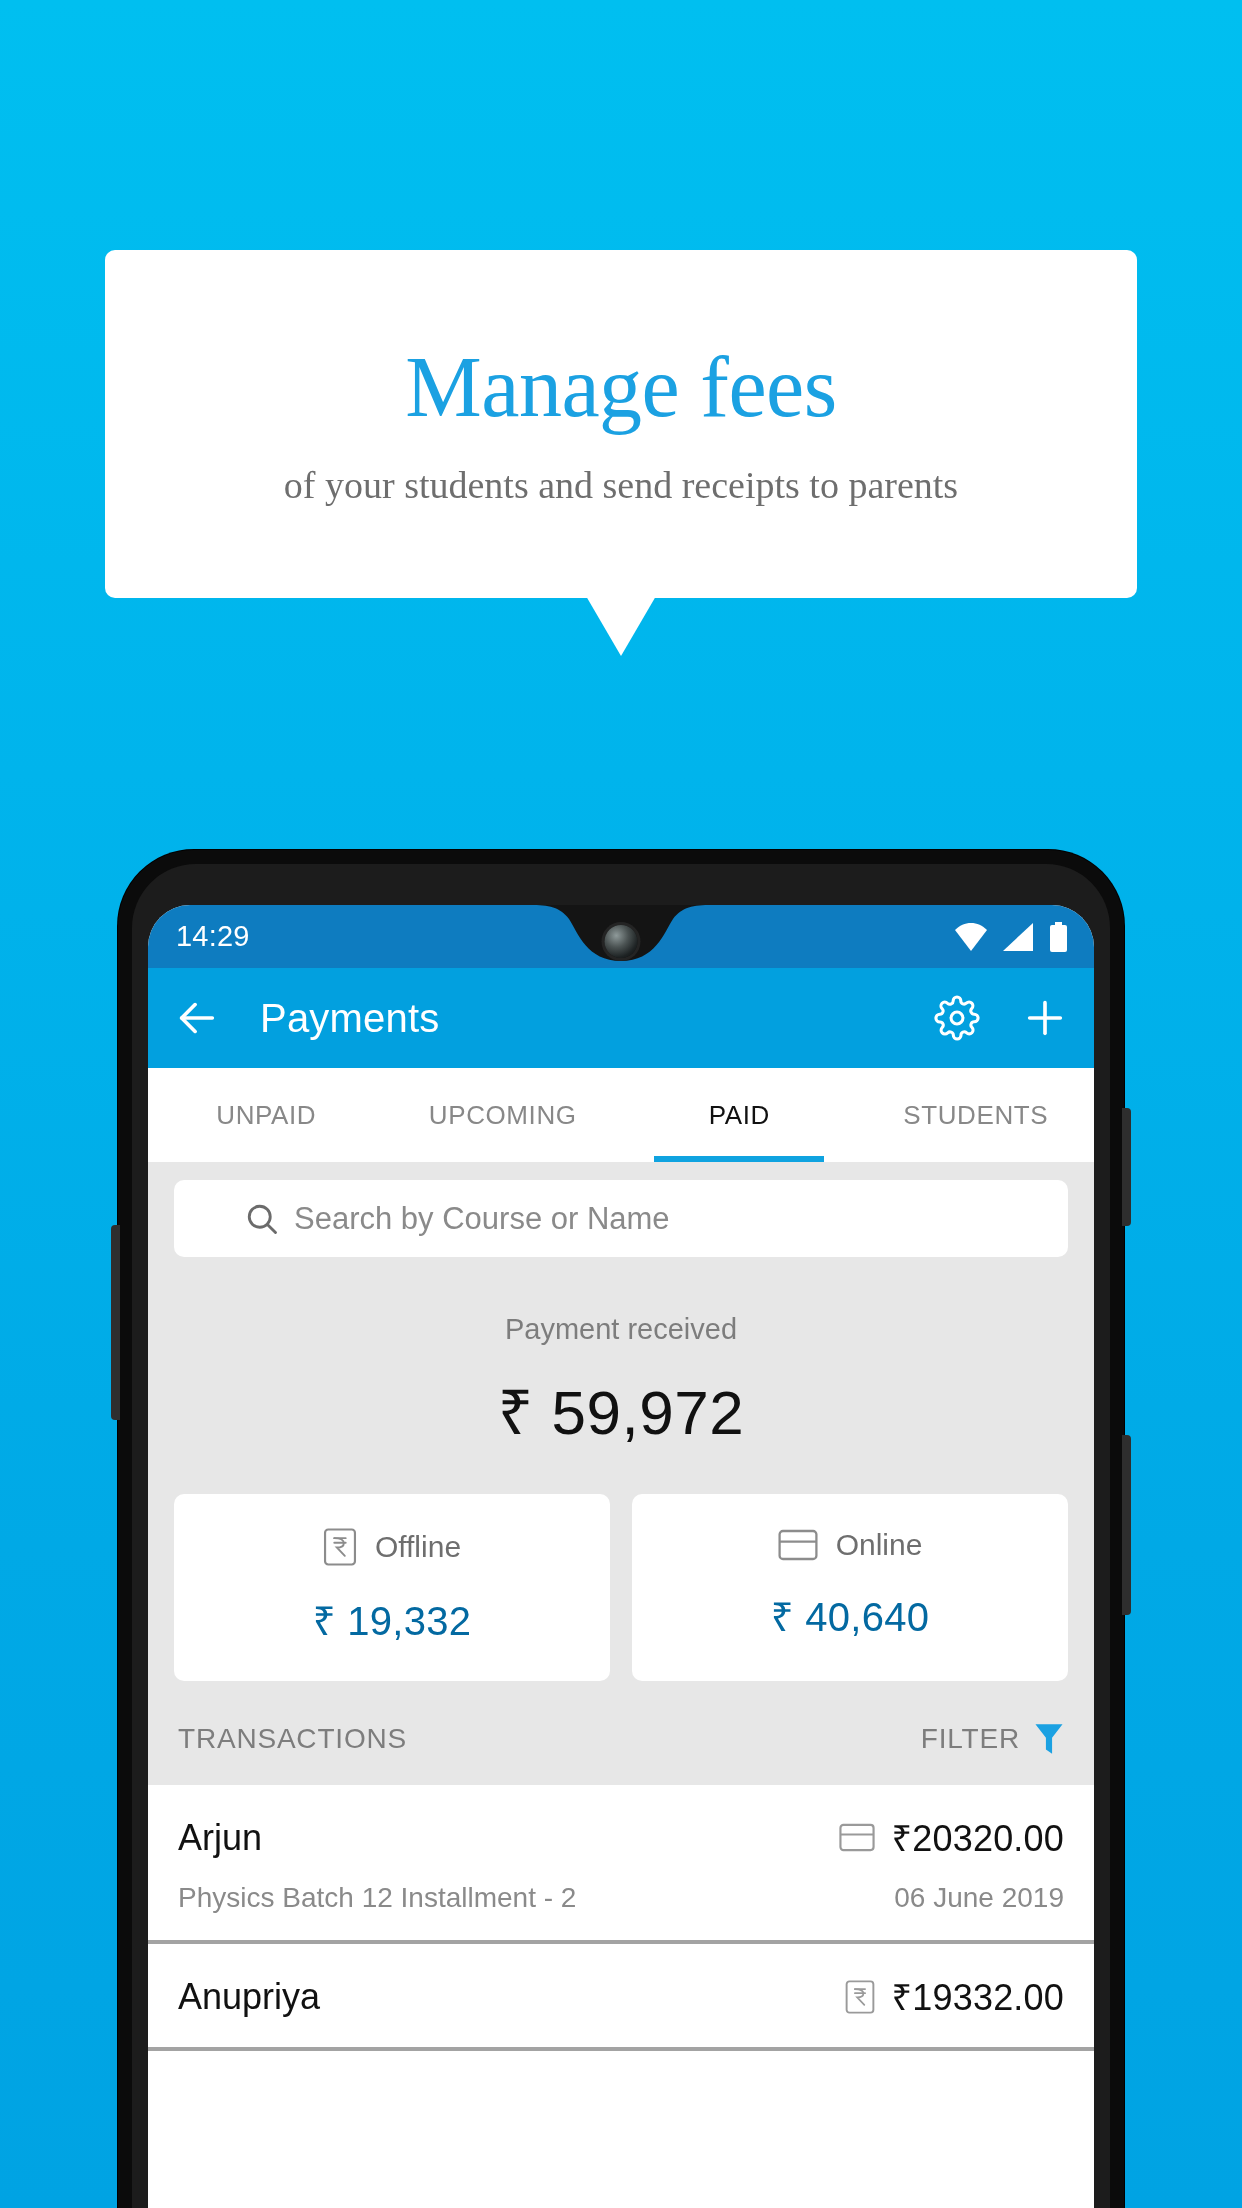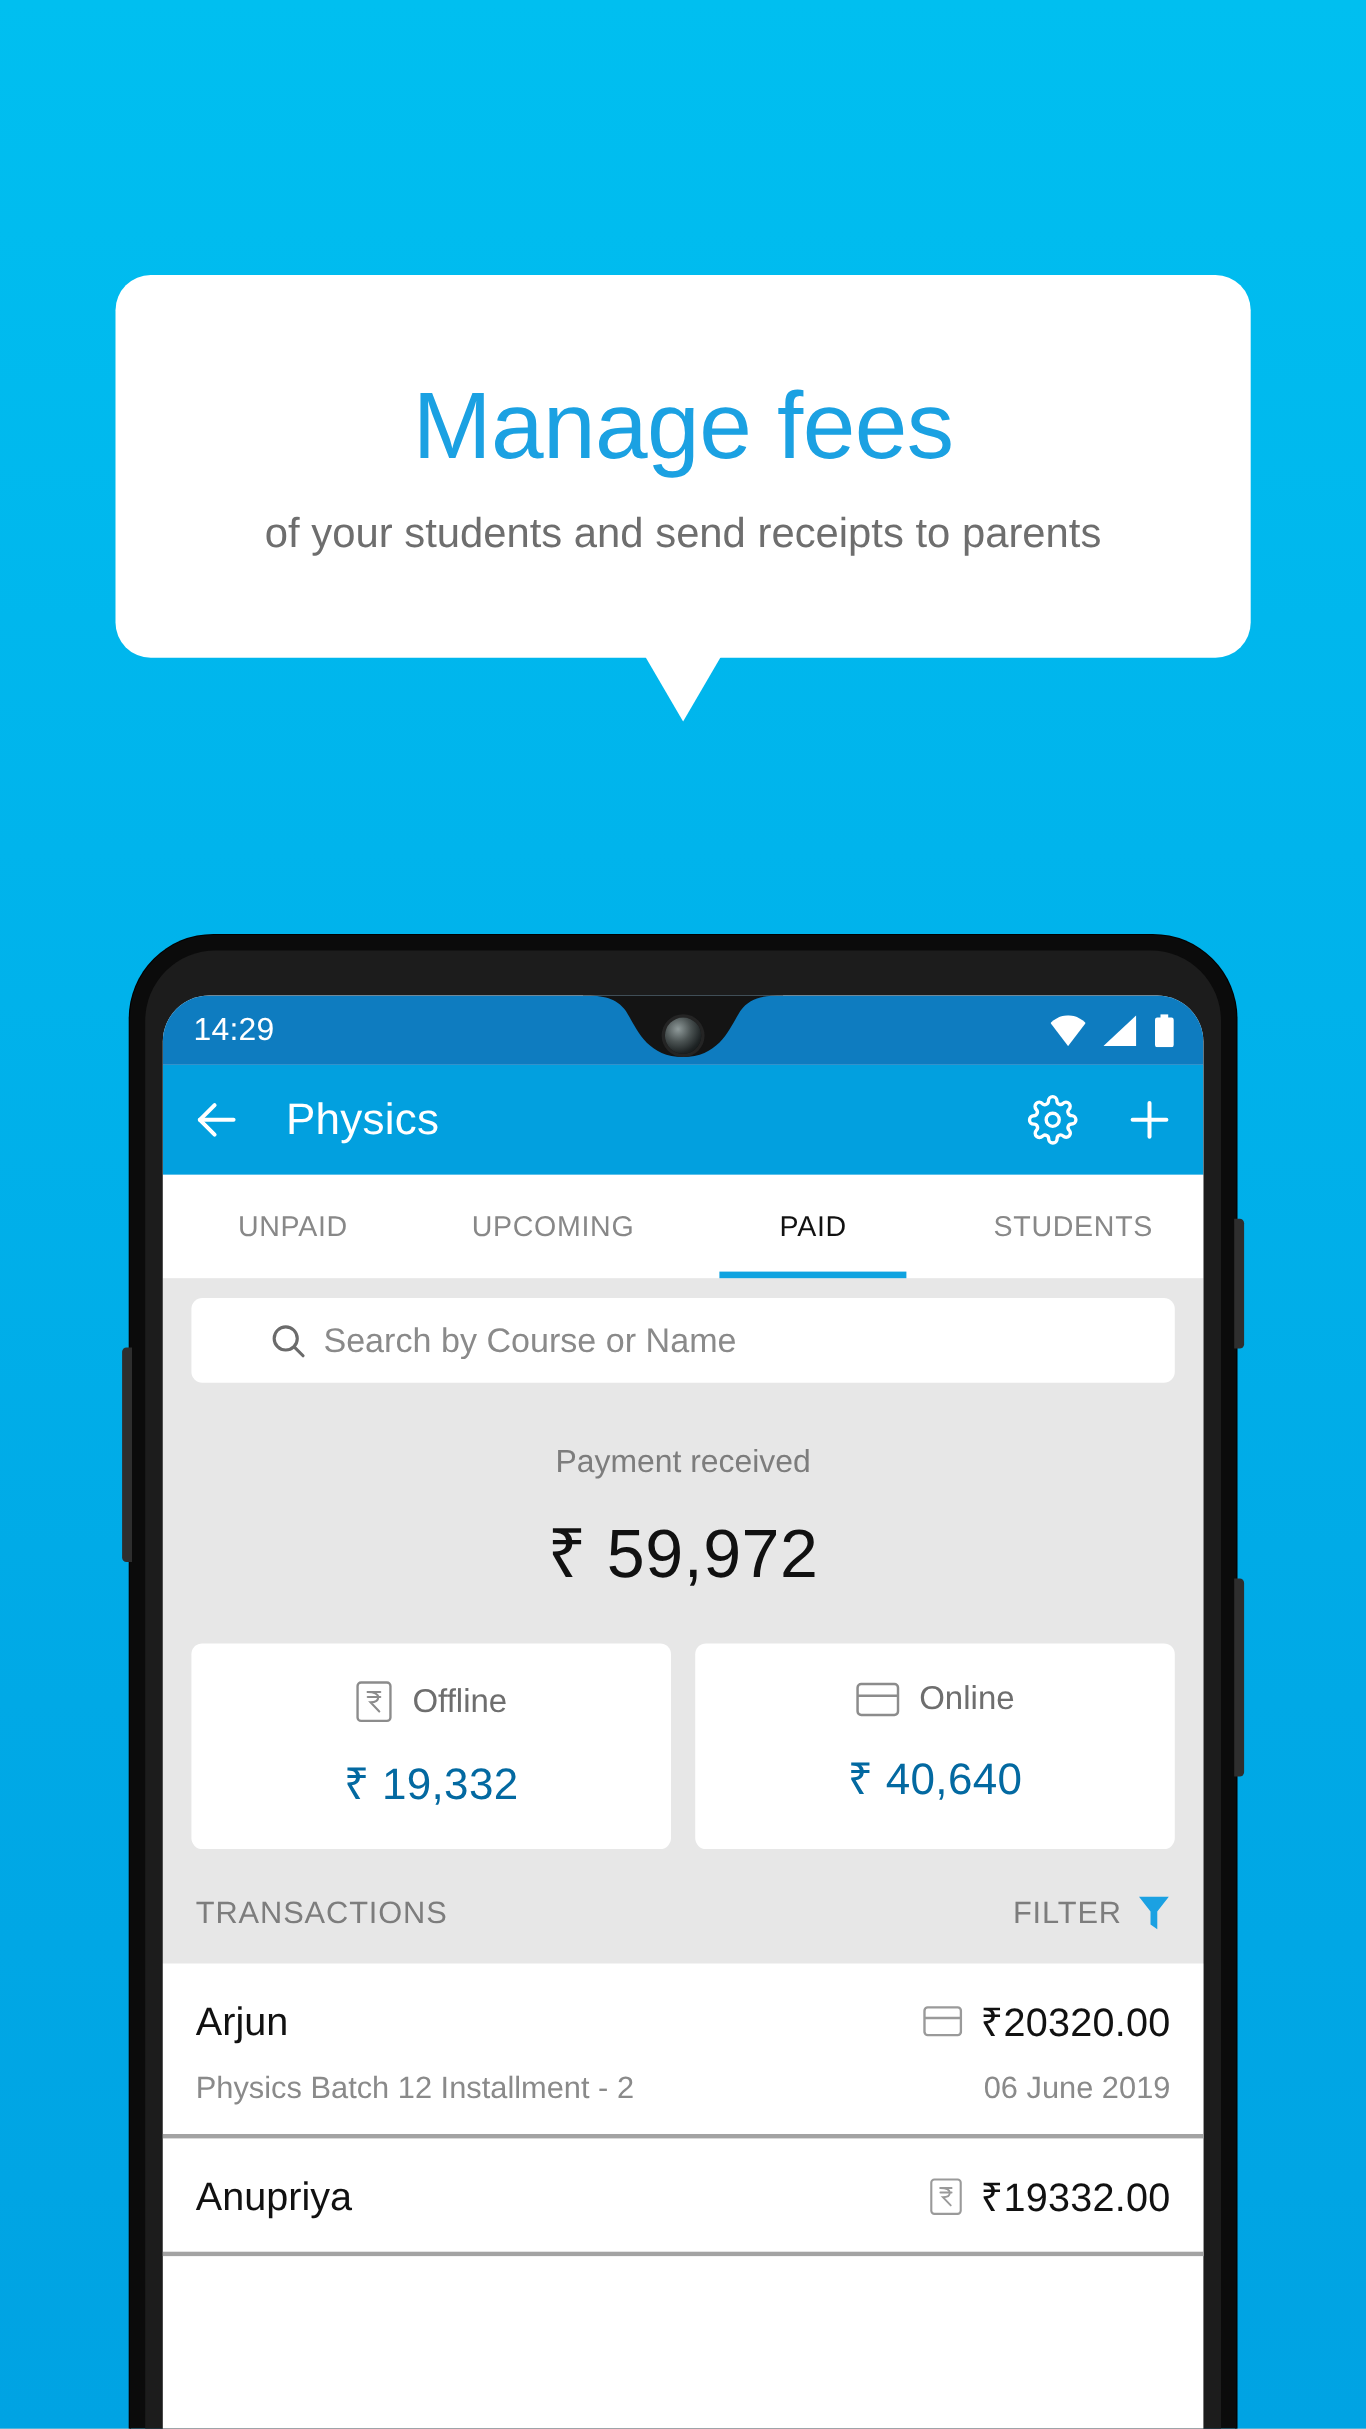--- a/index.html
+++ b/index.html
@@ -21,25 +21,26 @@
   }
 
   
   #callout-card {
     position: absolute;
     left: 105px;
     top: 250px;
     width: 1032px;
     height: 348px;
     background: #ffffff;
-    border-radius: 32px;
+    border-radius: 10px;
     display: flex;
     flex-direction: column;
     align-items: center;
     justify-content: center;
+    font-family: Liberation Serif, serif;
   }
   #callout-title {
     font-size: 86px;
     font-weight: 400;
     color: #1BA1E2;
     letter-spacing: -0.5px;
     line-height: 1;
     margin-bottom: 36px;
   }
   #callout-sub {
@@ -364,21 +365,21 @@
             <rect x="1" y="3" width="17" height="27" rx="2" fill="#ffffff"></rect>
           </svg>
         </div>
       </div>
 
       <div id="app-bar">
         <svg id="back-arrow" viewBox="0 0 24 24" fill="none" stroke="#ffffff" stroke-width="1.9" stroke-linecap="round" stroke-linejoin="round">
           <line x1="20" y1="12" x2="4" y2="12"></line>
           <polyline points="11,5 4,12 11,19"></polyline>
         </svg>
-        <div id="app-title">Physics</div>
+        <div id="app-title">Payments</div>
         <svg class="appbar-action" id="gear-action" viewBox="0 0 24 24" fill="none" stroke="#ffffff" stroke-width="1.6" stroke-linecap="round" stroke-linejoin="round">
           <circle cx="12" cy="12" r="3.1"></circle>
           <path d="M19.4 15a1.65 1.65 0 0 0 .33 1.82l.06.06a2 2 0 1 1-2.83 2.83l-.06-.06a1.65 1.65 0 0 0-1.82-.33 1.65 1.65 0 0 0-1 1.51V21a2 2 0 1 1-4 0v-.09A1.65 1.65 0 0 0 9 19.4a1.65 1.65 0 0 0-1.82.33l-.06.06a2 2 0 1 1-2.83-2.83l.06-.06a1.65 1.65 0 0 0 .33-1.82 1.65 1.65 0 0 0-1.51-1H3a2 2 0 1 1 0-4h.09A1.65 1.65 0 0 0 4.6 9a1.65 1.65 0 0 0-.33-1.82l-.06-.06a2 2 0 1 1 2.83-2.83l.06.06A1.65 1.65 0 0 0 9 4.6a1.65 1.65 0 0 0 1-1.51V3a2 2 0 1 1 4 0v.09a1.65 1.65 0 0 0 1 1.51 1.65 1.65 0 0 0 1.82-.33l.06-.06a2 2 0 1 1 2.83 2.83l-.06.06A1.65 1.65 0 0 0 19.4 9a1.65 1.65 0 0 0 1.51 1H21a2 2 0 1 1 0 4h-.09a1.65 1.65 0 0 0-1.51 1z"></path>
         </svg>
         <svg class="appbar-action" viewBox="0 0 24 24" fill="none" stroke="#ffffff" stroke-width="1.9" stroke-linecap="round">
           <line x1="12" y1="4" x2="12" y2="20"></line>
           <line x1="4" y1="12" x2="20" y2="12"></line>
         </svg>
       </div>
 

